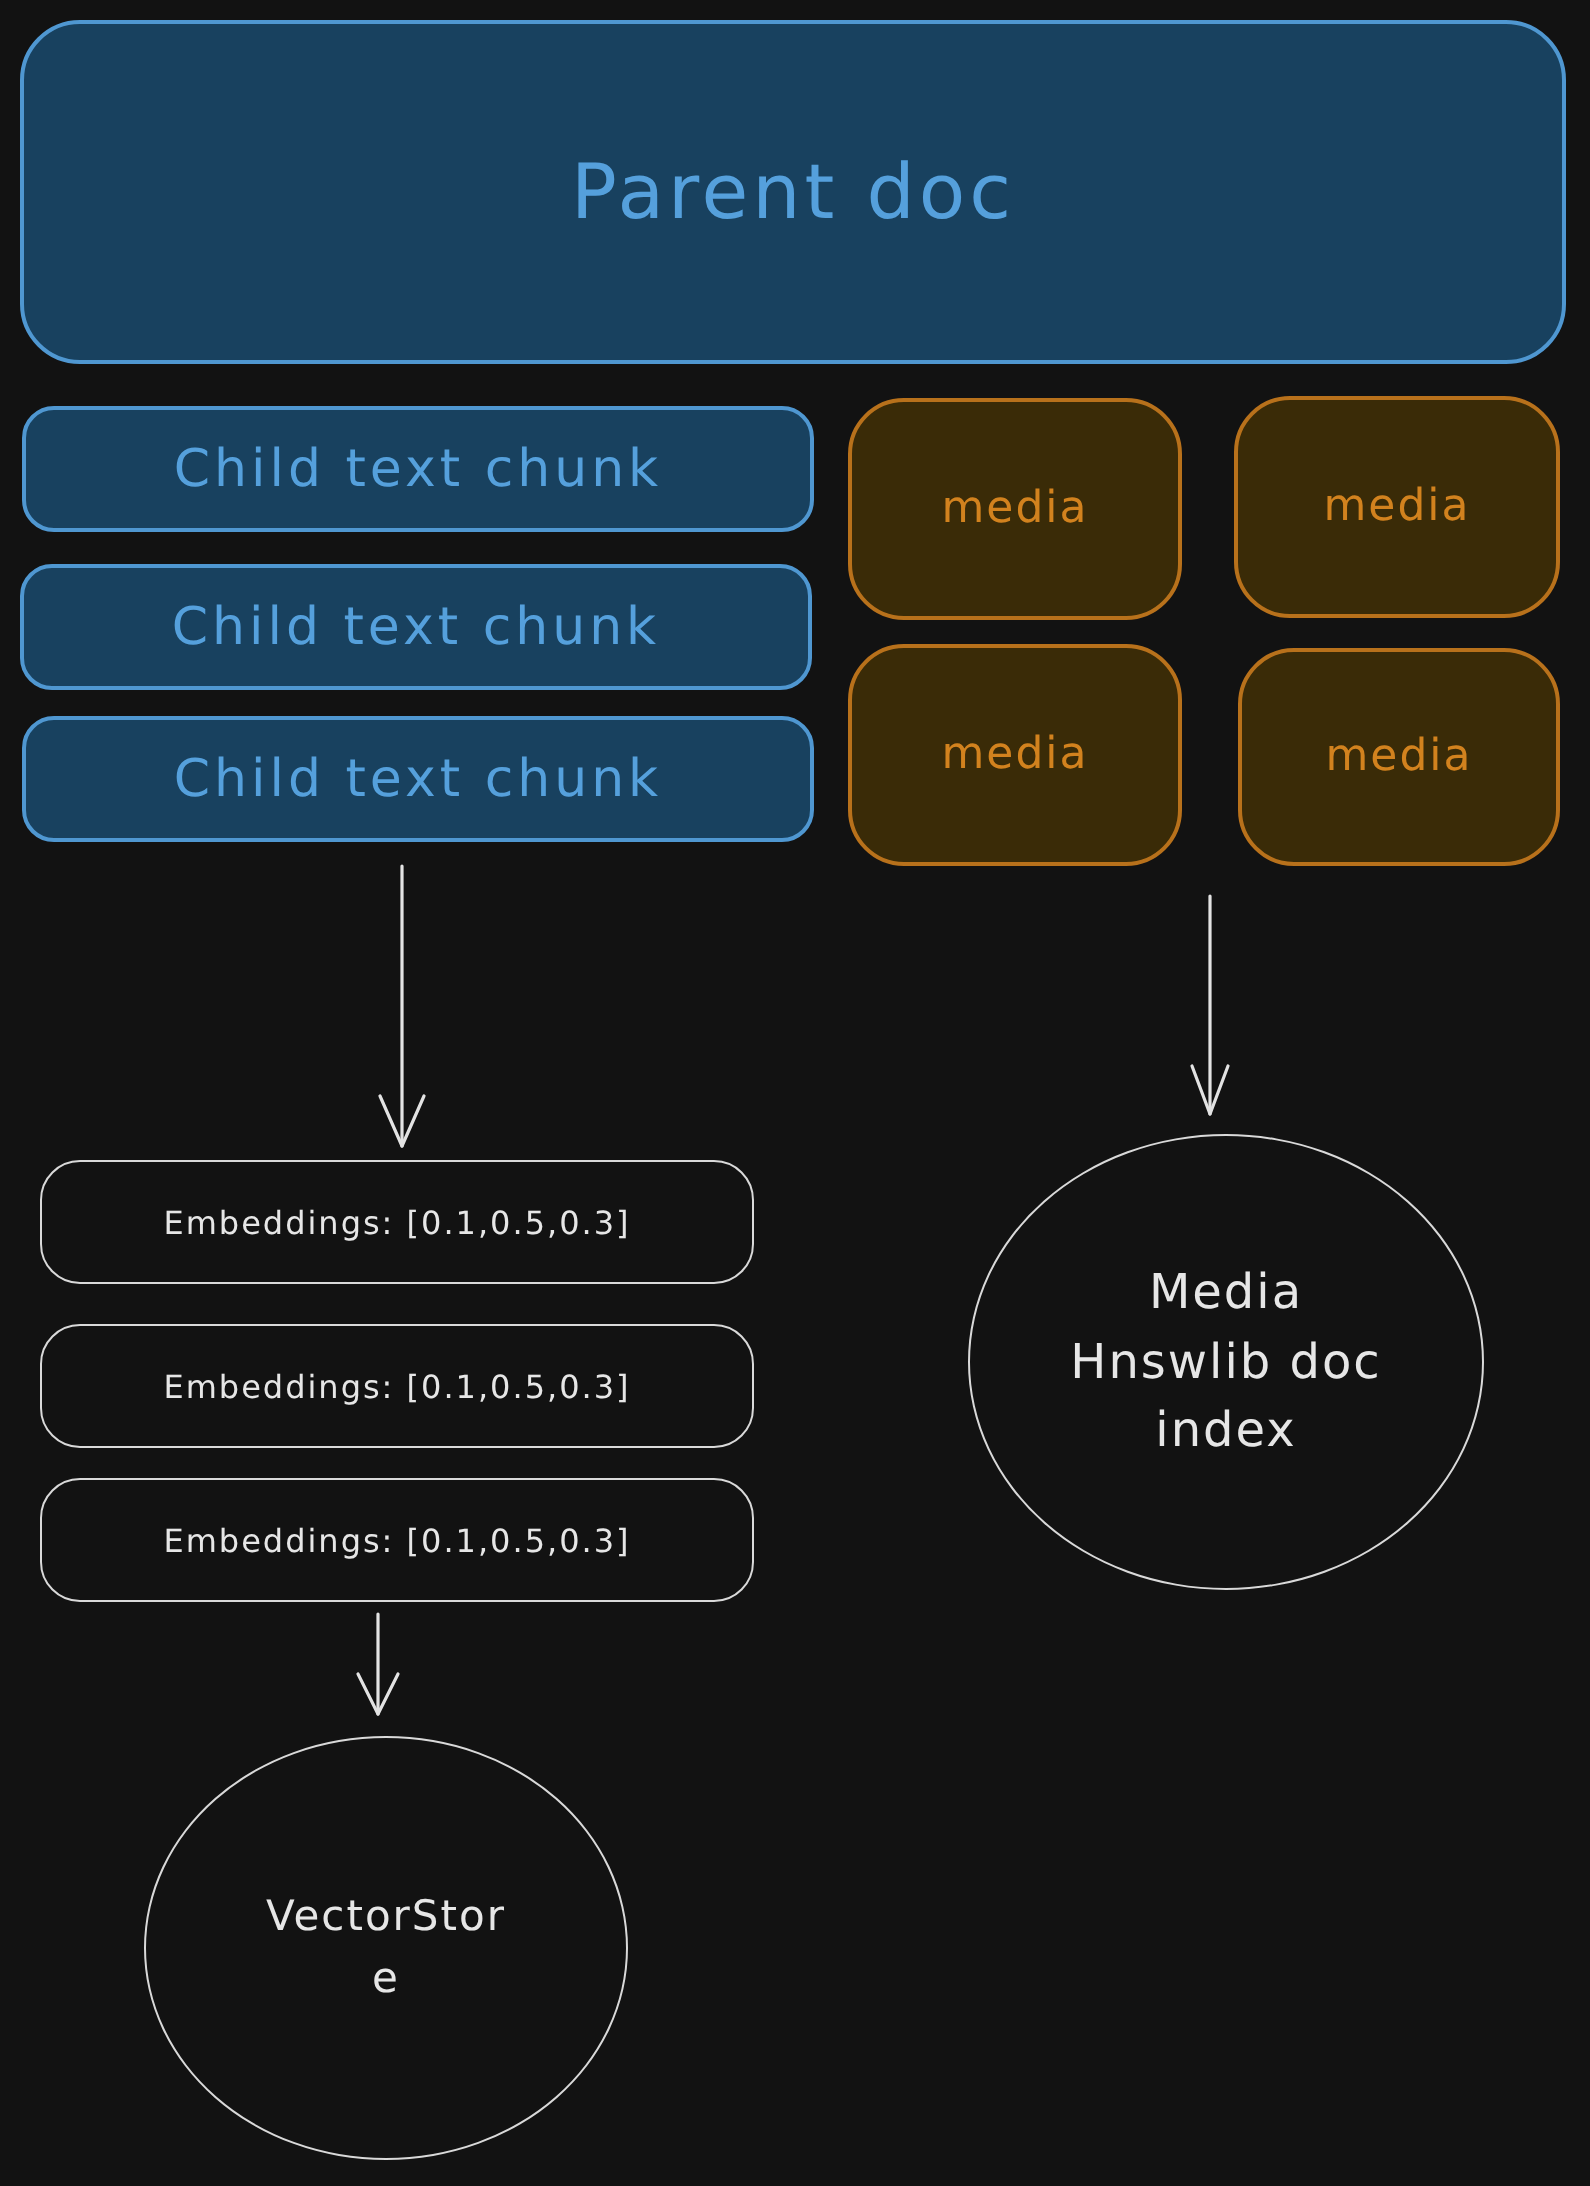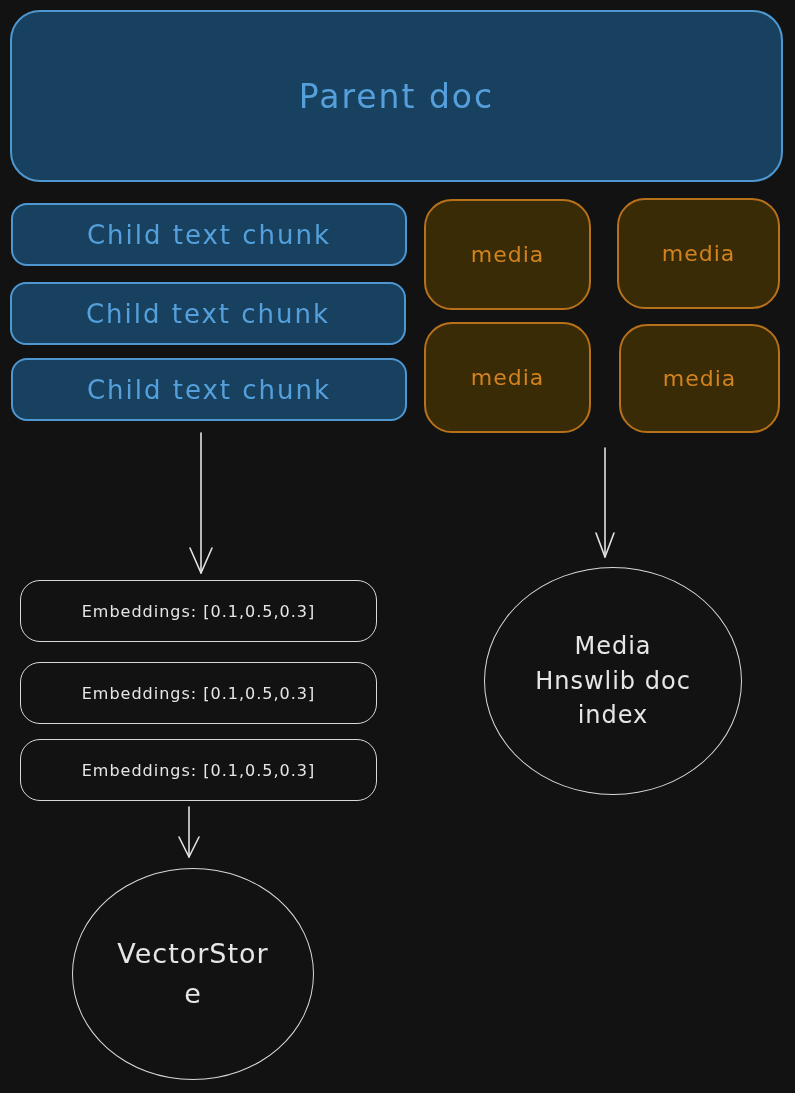--- a/index.html
+++ b/index.html
@@ -11,21 +11,21 @@
     position:absolute;display:flex;align-items:center;justify-content:center;
     box-sizing:border-box;text-align:center;
   }
   .node span{display:block;white-space:pre-line;}
   
   .blue{
     background:#18415f;border:2px solid #4f97d1;color:#55a0dc;
   }
   .parent-doc{
     left:10px;top:10px;width:773px;height:172px;border-radius:30px;
-    font-size:33px;letter-spacing:2px;
+    font-size:38px;letter-spacing:2px;
   }
   .chunk{width:396px;height:63px;border-radius:16px;font-size:26px;letter-spacing:2px;justify-content:center;}
   .chunk1{left:11px;top:203px;}
   .chunk2{left:10px;top:282px;}
   .chunk3{left:11px;top:358px;}
   
   .media{
     background:#3a2b07;border:2px solid #b8711b;color:#d2821e;
     width:167px;height:111px;border-radius:28px;font-size:22px;letter-spacing:1px;
   }
@@ -43,21 +43,21 @@
   .embed3{left:20px;top:739px;}
   
   .circle{
     background:transparent;border:1.5px solid #d9d9d9;color:#e6e6e6;
     border-radius:50%;line-height:1.45;
   }
   .circle-media-index{
     left:484px;top:567px;width:258px;height:228px;font-size:24px;letter-spacing:1px;
   }
   .circle-vectorstore{
-    left:72px;top:868px;width:242px;height:212px;font-size:27px;letter-spacing:1px;line-height:1.5;
+    left:72px;top:868px;width:242px;height:212px;font-size:21px;letter-spacing:1px;line-height:1.5;
   }
   
   .arrow{position:absolute;}
   .arrow svg{display:block;}
   .arrow line,.arrow polyline{
     stroke:#e3e3e3;stroke-width:1.6;fill:none;stroke-linecap:round;stroke-linejoin:round;
   }
   .arrow-1{left:181px;top:430px;}
   .arrow-2{left:585px;top:445px;}
   .arrow-3{left:169px;top:804px;}

